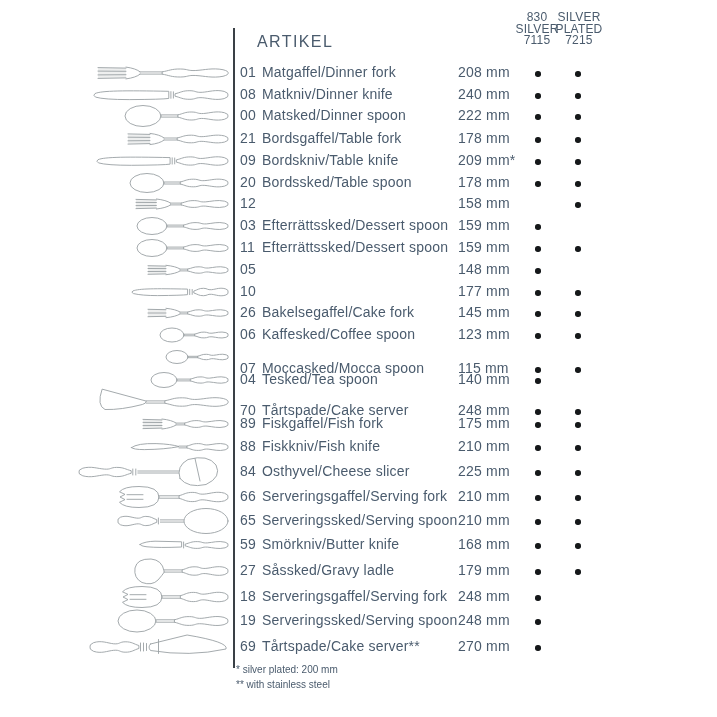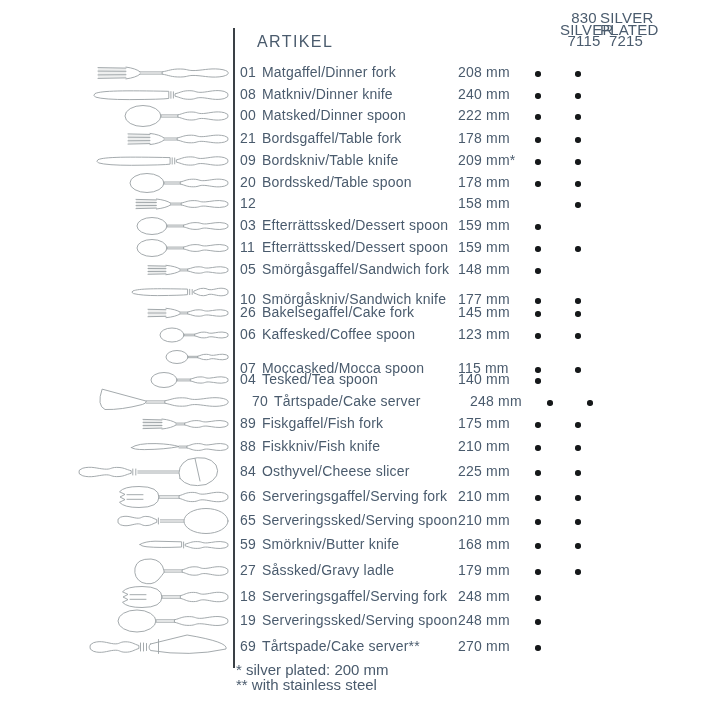--- a/index.html
+++ b/index.html
@@ -1,36 +1,36 @@
 <!DOCTYPE html>
 <html><head>
 <meta charset="utf-8">
 <style>
   html,body{margin:0;padding:0;}
   body{width:717px;height:717px;background:#fff;font-family:"Liberation Sans",sans-serif;}
   #page{position:relative;width:717px;height:717px;background:#fff;overflow:hidden;color:var(--ink,#4a5b6d);}
   .abs{position:absolute;}
   #artikel{left:257px;top:33px;font-size:16px;letter-spacing:1.4px;}
-  .colhead{top:12px;font-size:15px;line-height:11.5px;text-align:center;letter-spacing:.2px;white-space:pre-line;margin-left:47px;}
+  .colhead{top:12px;font-size:12px;line-height:11.5px;text-align:center;letter-spacing:.2px;white-space:pre-line;}
   #col1{left:513px;width:48px;}
   #col2{left:553px;width:52px;}
   #rule{left:233px;top:28px;width:2px;height:640px;background:#3a4046;}
   .row{position:absolute;left:0;width:606px;height:18px;font-size:14px;letter-spacing:.2px;}
   .row .num{position:absolute;left:240px;}
   .row .name{position:absolute;left:262px;}
   .row .size{position:absolute;left:458px;}
   .dot{position:absolute;width:5.5px;height:5.5px;border-radius:50%;background:var(--dot,#15181a);top:7px;}
   .dot.c1{left:535px;}
   .dot.c2{left:575px;}
   .illus{position:absolute;overflow:visible;}
   .illus svg{display:block;overflow:visible;}
   .illus path,.illus ellipse,.illus rect{stroke:var(--art,#9aa0a4);fill:none;stroke-width:.9;stroke-linecap:round;stroke-linejoin:round;}
   .illus .fw{fill:#fff;}
   .illus .sh{fill:#cdd0d2;stroke:none;opacity:.35;}
-  #footnotes{left:236px;top:663px;font-size:15px;line-height:14.5px;}
+  #footnotes{left:236px;top:663px;font-size:10px;line-height:14.5px;}
 </style>
 </head>
 <body>
 
 <div id="page" style="--ink: #4a5b6d; --dot: #15181a; --art: #9aa0a4;">
   <div id="rule" class="abs" style="background: rgb(58, 64, 70);"></div>
   <div id="artikel" class="abs">ARTIKEL</div>
   <div id="col1" class="abs colhead"><span>830</span><br><span>SILVER</span><br><span>7115</span></div>
   <div id="col2" class="abs colhead"><span>SILVER</span><br><span>PLATED</span><br><span>7215</span></div>
   <div id="rows">
@@ -89,27 +89,25 @@
       </div>
       <div class="row" style="top: 239px;">
         <span class="num">11</span>
         <span class="name">Efterrättssked/Dessert spoon</span>
         <span class="size">159 mm</span>
         <span class="dot c1"></span>
         <span class="dot c2"></span>
       </div>
       <div class="row" style="top: 261px;">
         <span class="num">05</span>
-        <span class="name">Smörgåsgaffel/Sandwich fork</span>
         <span class="size">148 mm</span>
         <span class="dot c1"></span>
       </div>
-      <div class="row" style="top: 283px; margin-top: 8px;">
+      <div class="row" style="top: 283px;">
         <span class="num">10</span>
-        <span class="name">Smörgåskniv/Sandwich knife</span>
         <span class="size">177 mm</span>
         <span class="dot c1"></span>
         <span class="dot c2"></span>
       </div>
       <div class="row" style="top: 304px;">
         <span class="num">26</span>
         <span class="name">Bakelsegaffel/Cake fork</span>
         <span class="size">145 mm</span>
         <span class="dot c1"></span>
         <span class="dot c2"></span>
@@ -127,21 +125,21 @@
         <span class="size">115 mm</span>
         <span class="dot c1"></span>
         <span class="dot c2"></span>
       </div>
       <div class="row" style="top: 371px;">
         <span class="num">04</span>
         <span class="name">Tesked/Tea spoon</span>
         <span class="size">140 mm</span>
         <span class="dot c1"></span>
       </div>
-      <div class="row" style="top: 393px; margin-left: 12px;">
+      <div class="row" style="top: 402px;">
         <span class="num">70</span>
         <span class="name">Tårtspade/Cake server</span>
         <span class="size">248 mm</span>
         <span class="dot c1"></span>
         <span class="dot c2"></span>
       </div>
       <div class="row" style="top: 415px; padding-left: 16px;">
         <span class="num">89</span>
         <span class="name">Fiskgaffel/Fish fork</span>
         <span class="size">175 mm</span>

